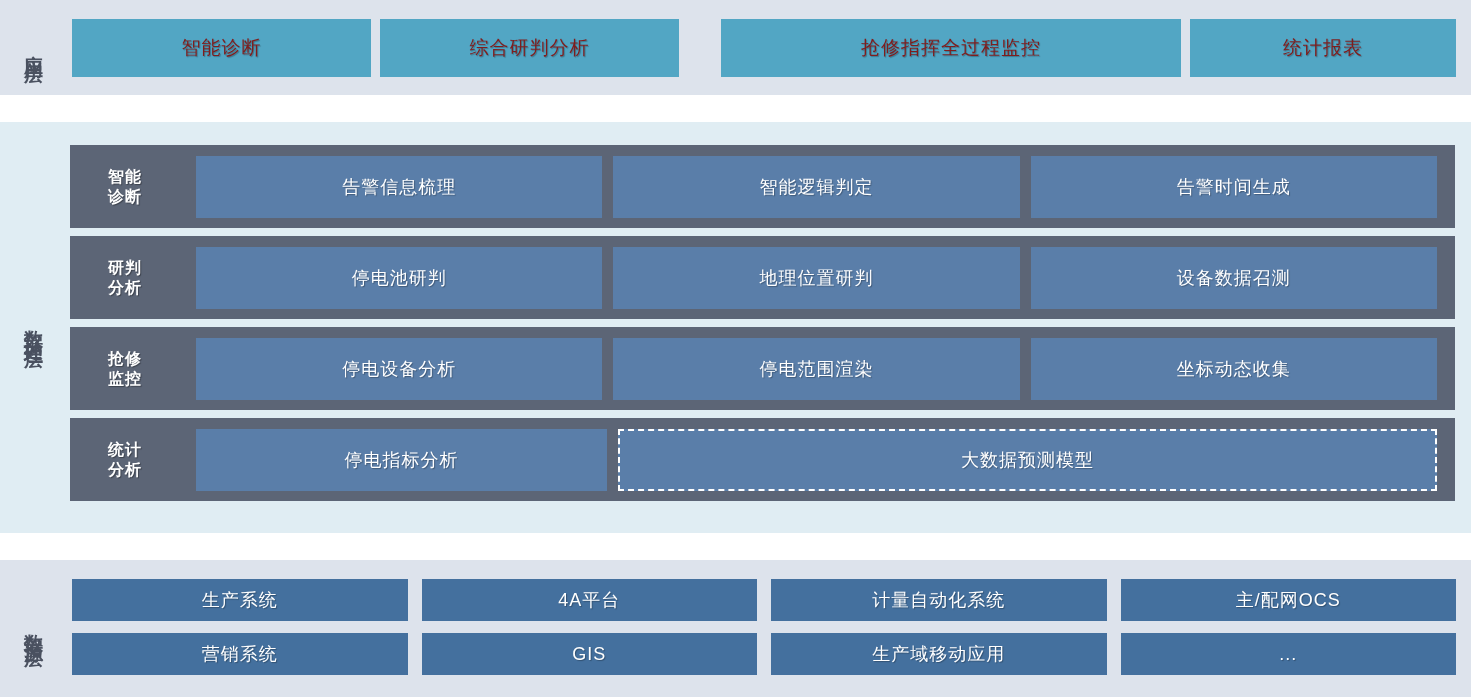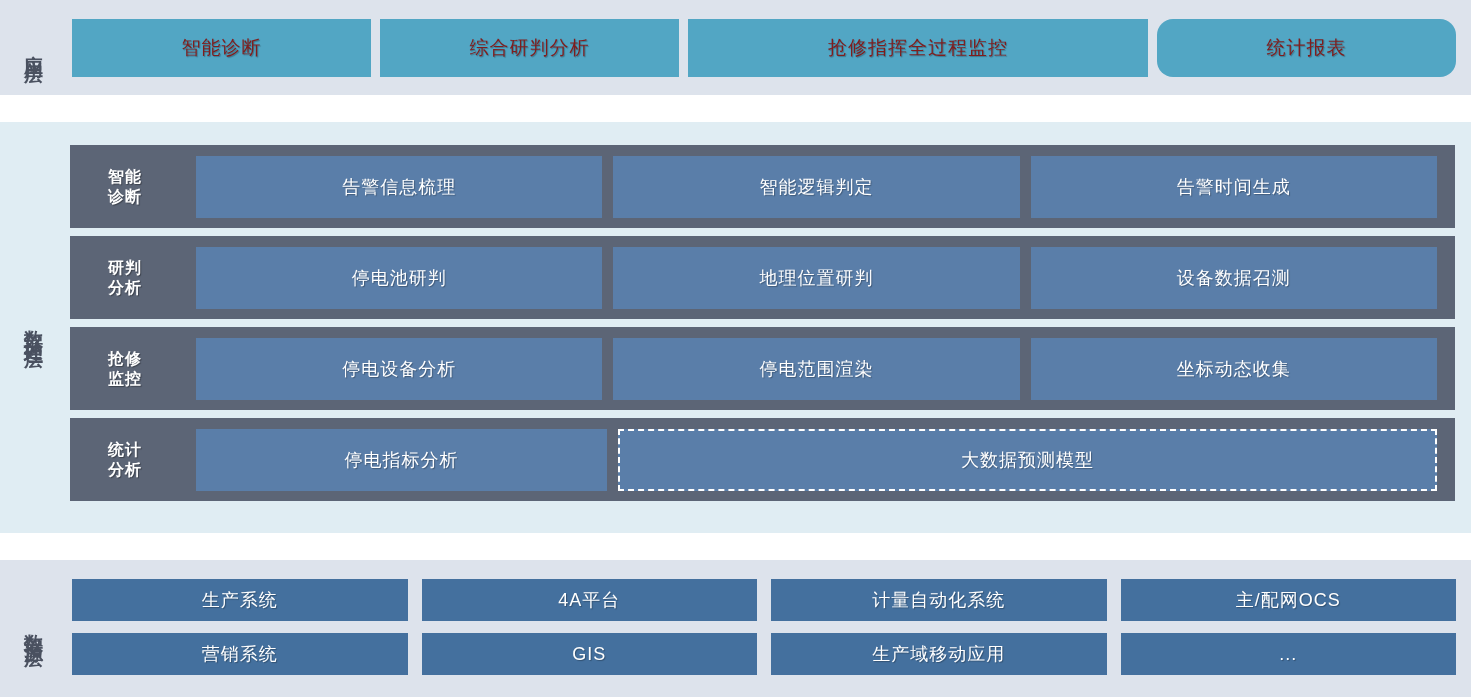--- a/index.html
+++ b/index.html
@@ -40,22 +40,22 @@
   .app-box{
     background:#52a6c4;
     color:#7f1d1d;
     font-size:19px;
     display:flex;align-items:center;justify-content:center;
     text-shadow:1px 1px 1px rgba(0,0,0,.28);
     letter-spacing:1px;
   }
   .app-box.w1{flex:0 0 299px;}
   .app-box.w2{flex:0 0 299px;}
-  .app-box.w3{flex:0 0 460px;}
-  .app-box.w4{flex:1 1 auto;border-radius:16px;}
+  .app-box.w3{flex:0 0 460px;margin-left:33px;}
+  .app-box.w4{flex:1 1 auto;}
 
   
   #proc-layer{top:122px;height:411px;background:#e0edf3;}
   .proc-rows{
     position:absolute;left:70px;top:23px;
     width:1385px;
   }
   .proc-row{
     background:#5c6576;
     height:83px;

